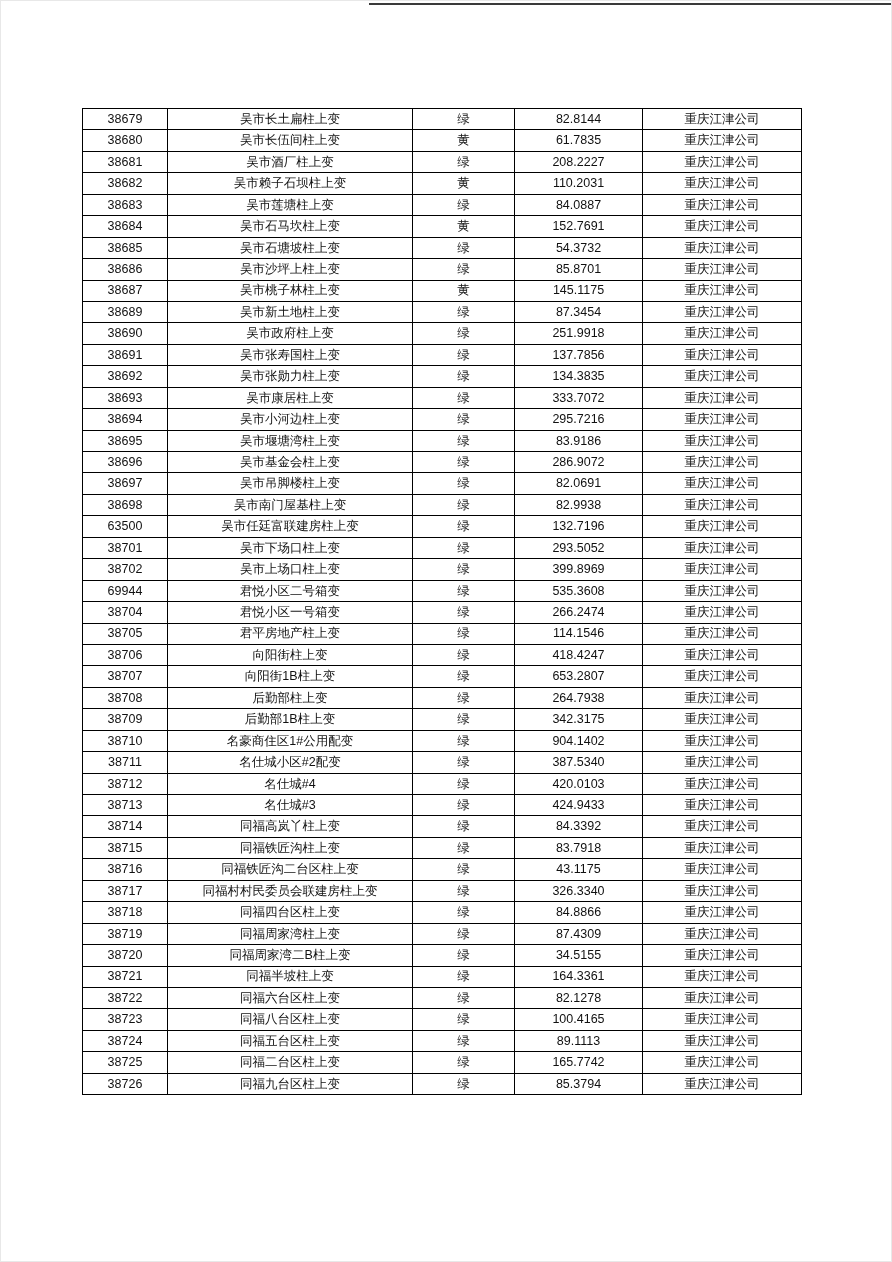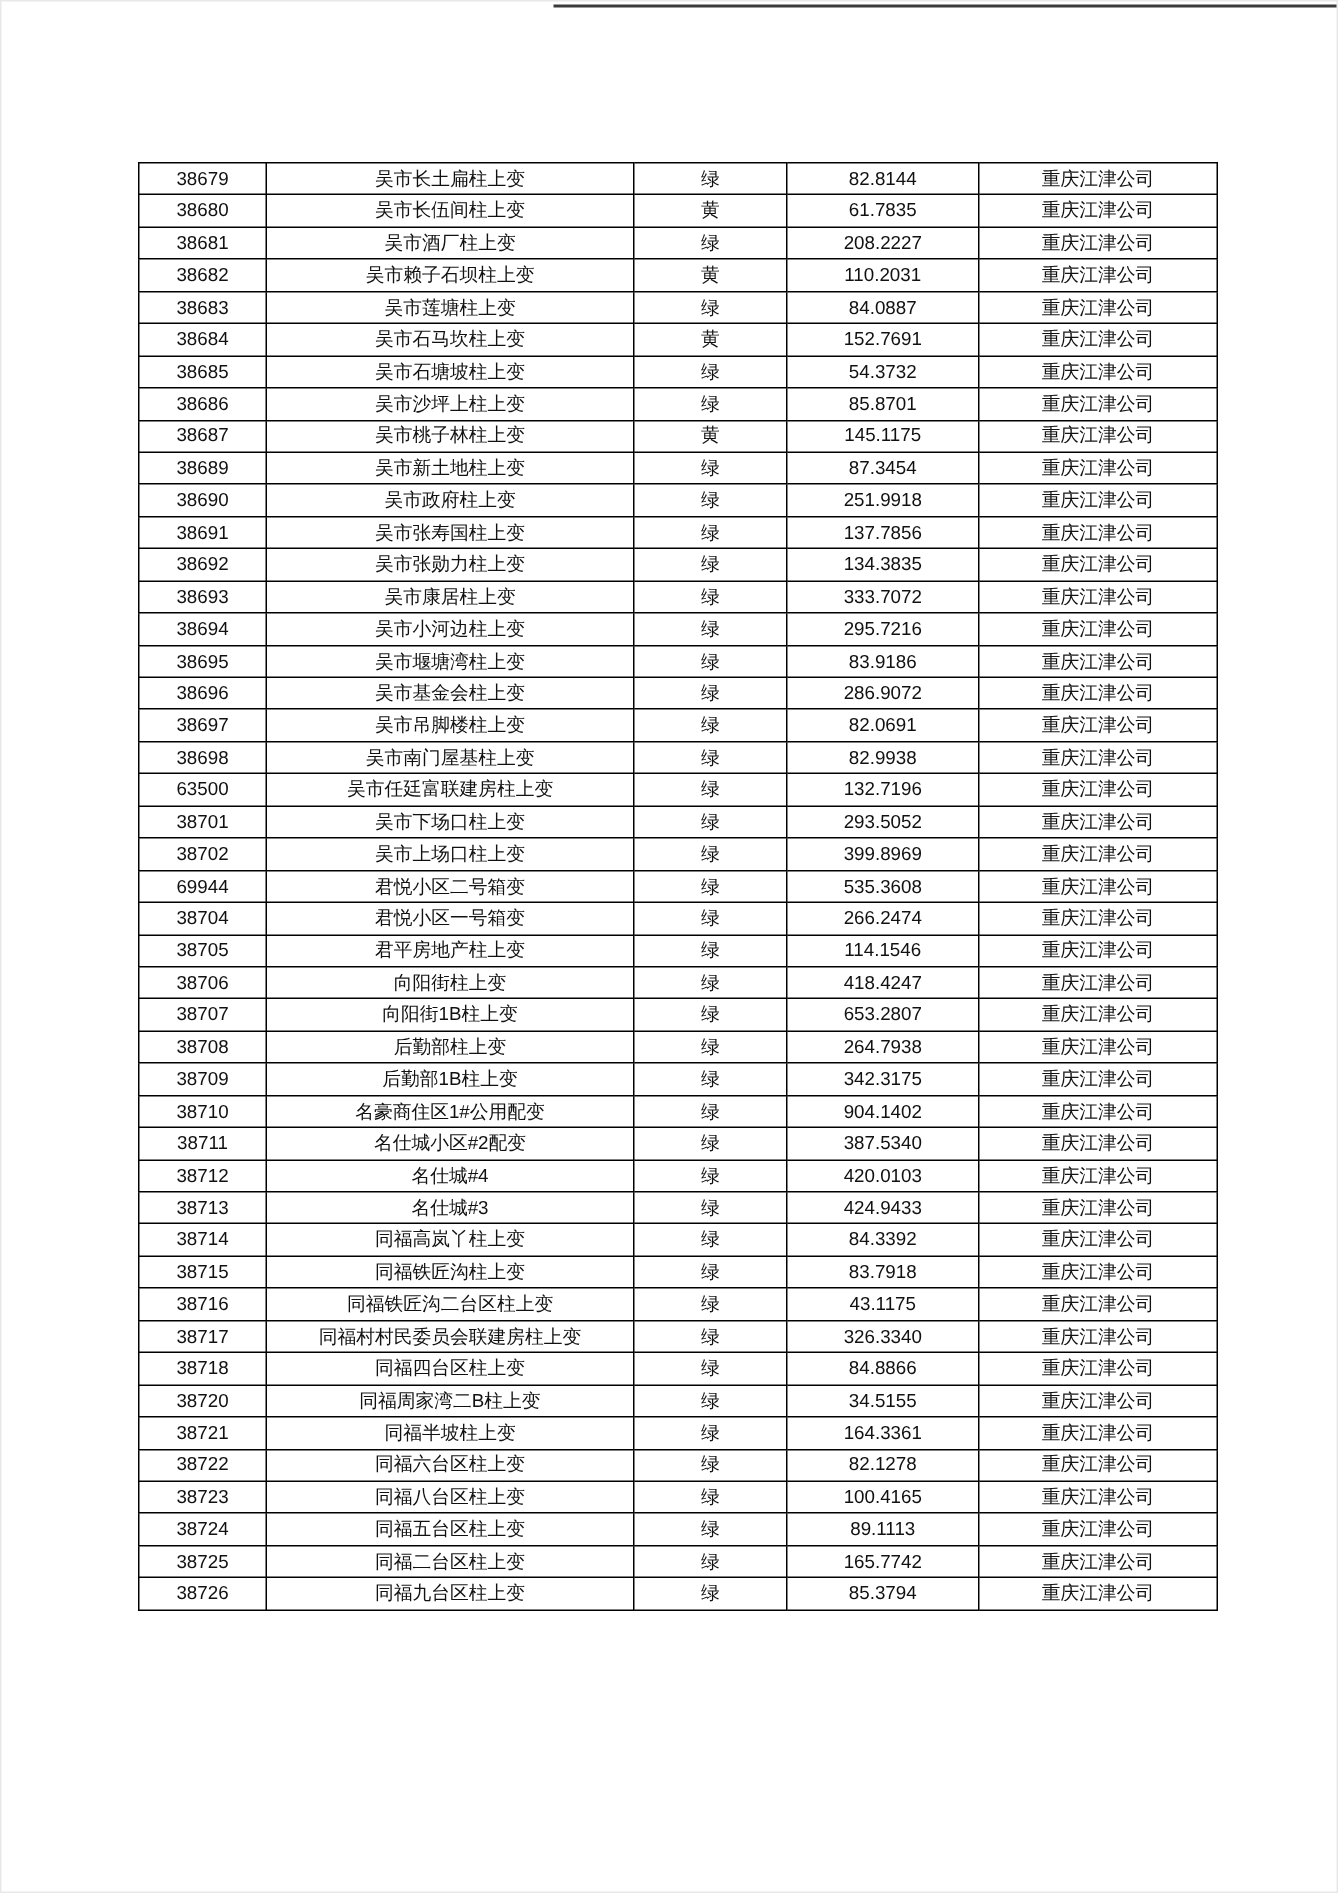--- a/index.html
+++ b/index.html
@@ -26,21 +26,21 @@
     position: absolute;
     top: 2px;
     left: 368px;
     right: 0;
     height: 2px;
     background: #3a3a3a;
   }
   .data-table-wrap {
     position: absolute;
     top: 107px;
-    left: 91px;
+    left: 81px;
     width: 719px;
   }
   table.data-table {
     border-collapse: collapse;
     table-layout: fixed;
     width: 719px;
   }
   table.data-table td {
     border: 1px solid #000000;
     height: 20.45px;
@@ -335,20 +335,27 @@
             <td>重庆江津公司</td>
           </tr>
           <tr>
             <td>38718</td>
             <td>同福四台区柱上变</td>
             <td>绿</td>
             <td>84.8866</td>
             <td>重庆江津公司</td>
           </tr>
           <tr>
+            <td>38719</td>
+            <td>同福周家湾柱上变</td>
+            <td>绿</td>
+            <td>87.4309</td>
+            <td>重庆江津公司</td>
+          </tr>
+          <tr>
             <td>38720</td>
             <td>同福周家湾二B柱上变</td>
             <td>绿</td>
             <td>34.5155</td>
             <td>重庆江津公司</td>
           </tr>
           <tr>
             <td>38721</td>
             <td>同福半坡柱上变</td>
             <td>绿</td>

